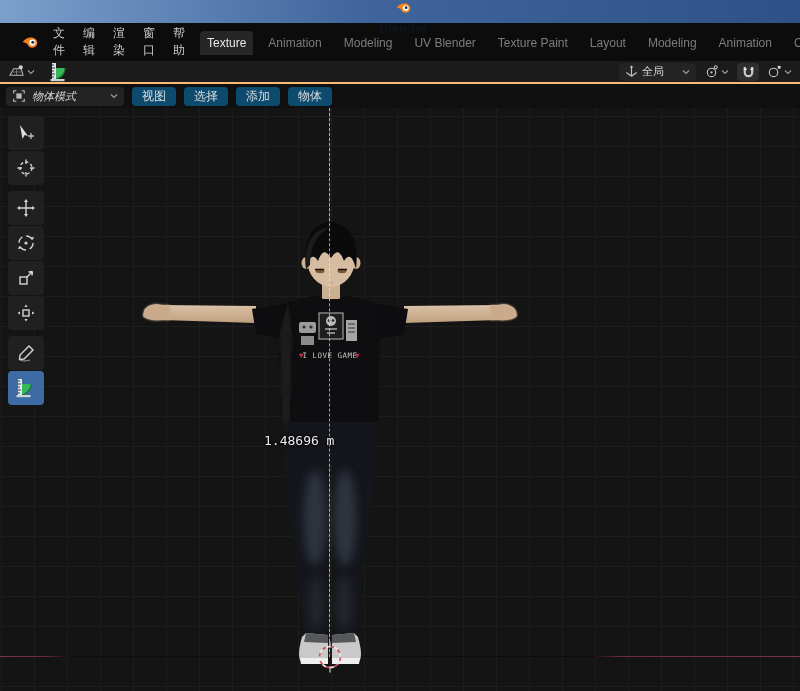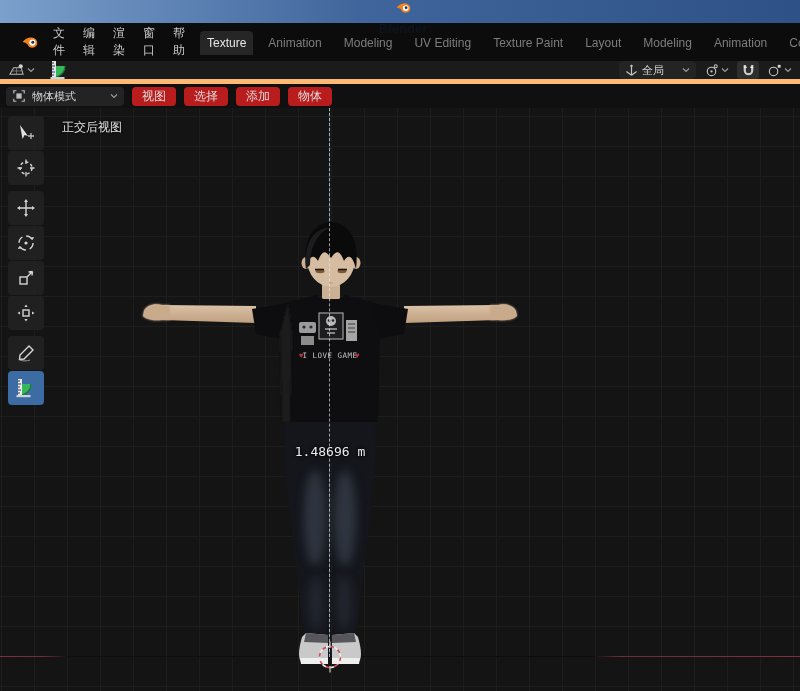--- a/index.html
+++ b/index.html
@@ -15,47 +15,47 @@
   .logo-svg { display:block; }
 
   
   .menubar { height:38px; background:#0c0c0c; display:flex; align-items:center; padding-left:16px; }
   .menu-item { font-size:12px; color:#c9c9c9; padding:4px 9px; cursor:default; }
   .tabs { display:flex; align-items:flex-end; margin-left:6px; gap:8px; height:25px; }
   .tab { font-size:12px; color:#7d7d7d; padding:5px 7px 5px 7px; white-space:nowrap; border-radius:4px 4px 0 0; }
   .tab.active { background:#262626; color:#e8e8e8; }
 
   
-  .toolsettings { height:23px; background:#1b1b1b; display:flex; align-items:center; padding:0 8px; border-bottom:5px solid #fdba74; }
+  .toolsettings { height:23px; background:#1b1b1b; display:flex; align-items:center; padding:0 8px; border-bottom:2px solid #fdba74; }
   .ts-left { display:flex; align-items:center; gap:14px; }
   .ts-right { margin-left:auto; display:flex; align-items:center; gap:8px; }
   .pill { display:flex; align-items:center; gap:4px; background:#242424; border-radius:4px; height:18px; padding:0 6px; }
   .flatgrp { display:flex; align-items:center; gap:2px; }
   .pill-label { font-size:11px; color:#d6d6d6; }
   .toggle { background:#2e2e2e; border-radius:3px; height:18px; width:22px; display:flex; align-items:center; justify-content:center; }
 
   
   .vp-header { height:24px; background:#101010; display:flex; align-items:center; gap:8px; padding:0 6px; }
   .mode-dd { display:flex; align-items:center; gap:6px; background:#232323; border-radius:4px; height:19px; padding:0 6px; min-width:118px; }
-  .mode-dd .pill-label { flex:1; }
-  .hdr-btn { font-size:12px; color:#dedede; background:#b91c1c; border-radius:4px; height:19px; padding:0 10px; display:flex; align-items:center; }
+  .mode-dd .pill-label { flex:1;font-style:italic; }
+  .hdr-btn { font-size:12px; color:#dedede; background:#0c4a6e; border-radius:4px; height:19px; padding:0 10px; display:flex; align-items:center; }
 
   
   .viewport { position:relative; width:800px; height:596px; overflow:hidden;
     background-color:#141414;
     background-image:linear-gradient(#1d1d1d 1px, transparent 1px),
                      linear-gradient(90deg,#1d1d1d 1px, transparent 1px);
     background-size:33px 30px; background-position:1px 8px; }
 
   .axis-x { position:absolute; left:0; top:548px; width:800px; height:1px;
     background:linear-gradient(90deg,#7e3140 0px,#6e2b38 44px,#120d0e 70px,#0d0b0b 590px,#6e2b38 620px,#7e3140 100%); }
   .axis-z { position:absolute; left:329px; top:0; width:1px; height:549px; background:#223f5a; }
   .measure-line { position:absolute; left:329px; top:0; width:0; height:549px;
     border-left:1px dashed rgba(235,235,235,.66); }
-  .measure-label { position:absolute; left:264px; top:336px; width:132px; text-align:center;
+  .measure-label { position:absolute; left:264px; top:325px; width:132px; text-align:left;
     font-family:"DejaVu Sans Mono","Liberation Mono",monospace; font-size:13px; color:#ededed;
     text-shadow:0 0 4px #000,0 0 2px #000; }
 
   
   .vp-overlay { position:absolute; left:62px; top:9px; }
   .vp-overlay div { font-size:12px; line-height:21px; color:#cfcfcf; text-shadow:0 0 3px #000; }
   .vp-overlay .l1 { color:#e3e3e3; }
 
   
   .toolbar { position:absolute; left:8px; top:8px; width:36px; display:flex; flex-direction:column; }
@@ -93,21 +93,21 @@
     </span>
     <span class="menu-item">文件</span>
     <span class="menu-item">编辑</span>
     <span class="menu-item">渲染</span>
     <span class="menu-item">窗口</span>
     <span class="menu-item">帮助</span>
     <div class="tabs">
       <span class="tab active">Texture</span>
       <span class="tab">Animation</span>
       <span class="tab">Modeling</span>
-      <span class="tab">UV Editing</span>
+      <span class="tab">UV Blender</span>
       <span class="tab">Texture Paint</span>
       <span class="tab">Layout</span>
       <span class="tab">Modeling</span>
       <span class="tab">Animation</span>
       <span class="tab">Compositing</span>
     </div>
   </div>
 
   <div class="toolsettings">
     <div class="ts-left">
@@ -276,21 +276,20 @@
     <div class="measure-line"></div>
     <div class="measure-label">1.48696 m</div>
 
     <svg style="position:absolute; left:312px; top:531px;" width="36" height="36" viewBox="0 0 36 36">
       <circle cx="18" cy="18" r="10.5" fill="none" stroke="#d84a55" stroke-width="1.6" stroke-dasharray="4.1 4.1"></circle>
       <circle cx="18" cy="18" r="10.5" fill="none" stroke="#ececec" stroke-width="1.6" stroke-dasharray="4.1 4.1" stroke-dashoffset="4.1"></circle>
       <path d="M18 2.5 V9 M18 27 V33.5 M2.5 18 H9 M27 18 H33.5" stroke="#c9c9c9" stroke-width="1.2"></path>
     </svg>
 
     <div class="vp-overlay">
-      <div class="l1">正交后视图</div>
     </div>
 
     <div class="toolbar">
       <div class="tool-btn">
         <svg width="20" height="20" viewBox="0 0 20 20">
           <path d="M4 2 L12 13 L8.6 12 L6.5 16 Z" fill="#e0e0e0"></path>
           <path d="M15 10 v6 M12 13 h6" stroke="#bdbdbd" stroke-width="1.3"></path>
         </svg>
       </div>
       <div class="tool-btn">

